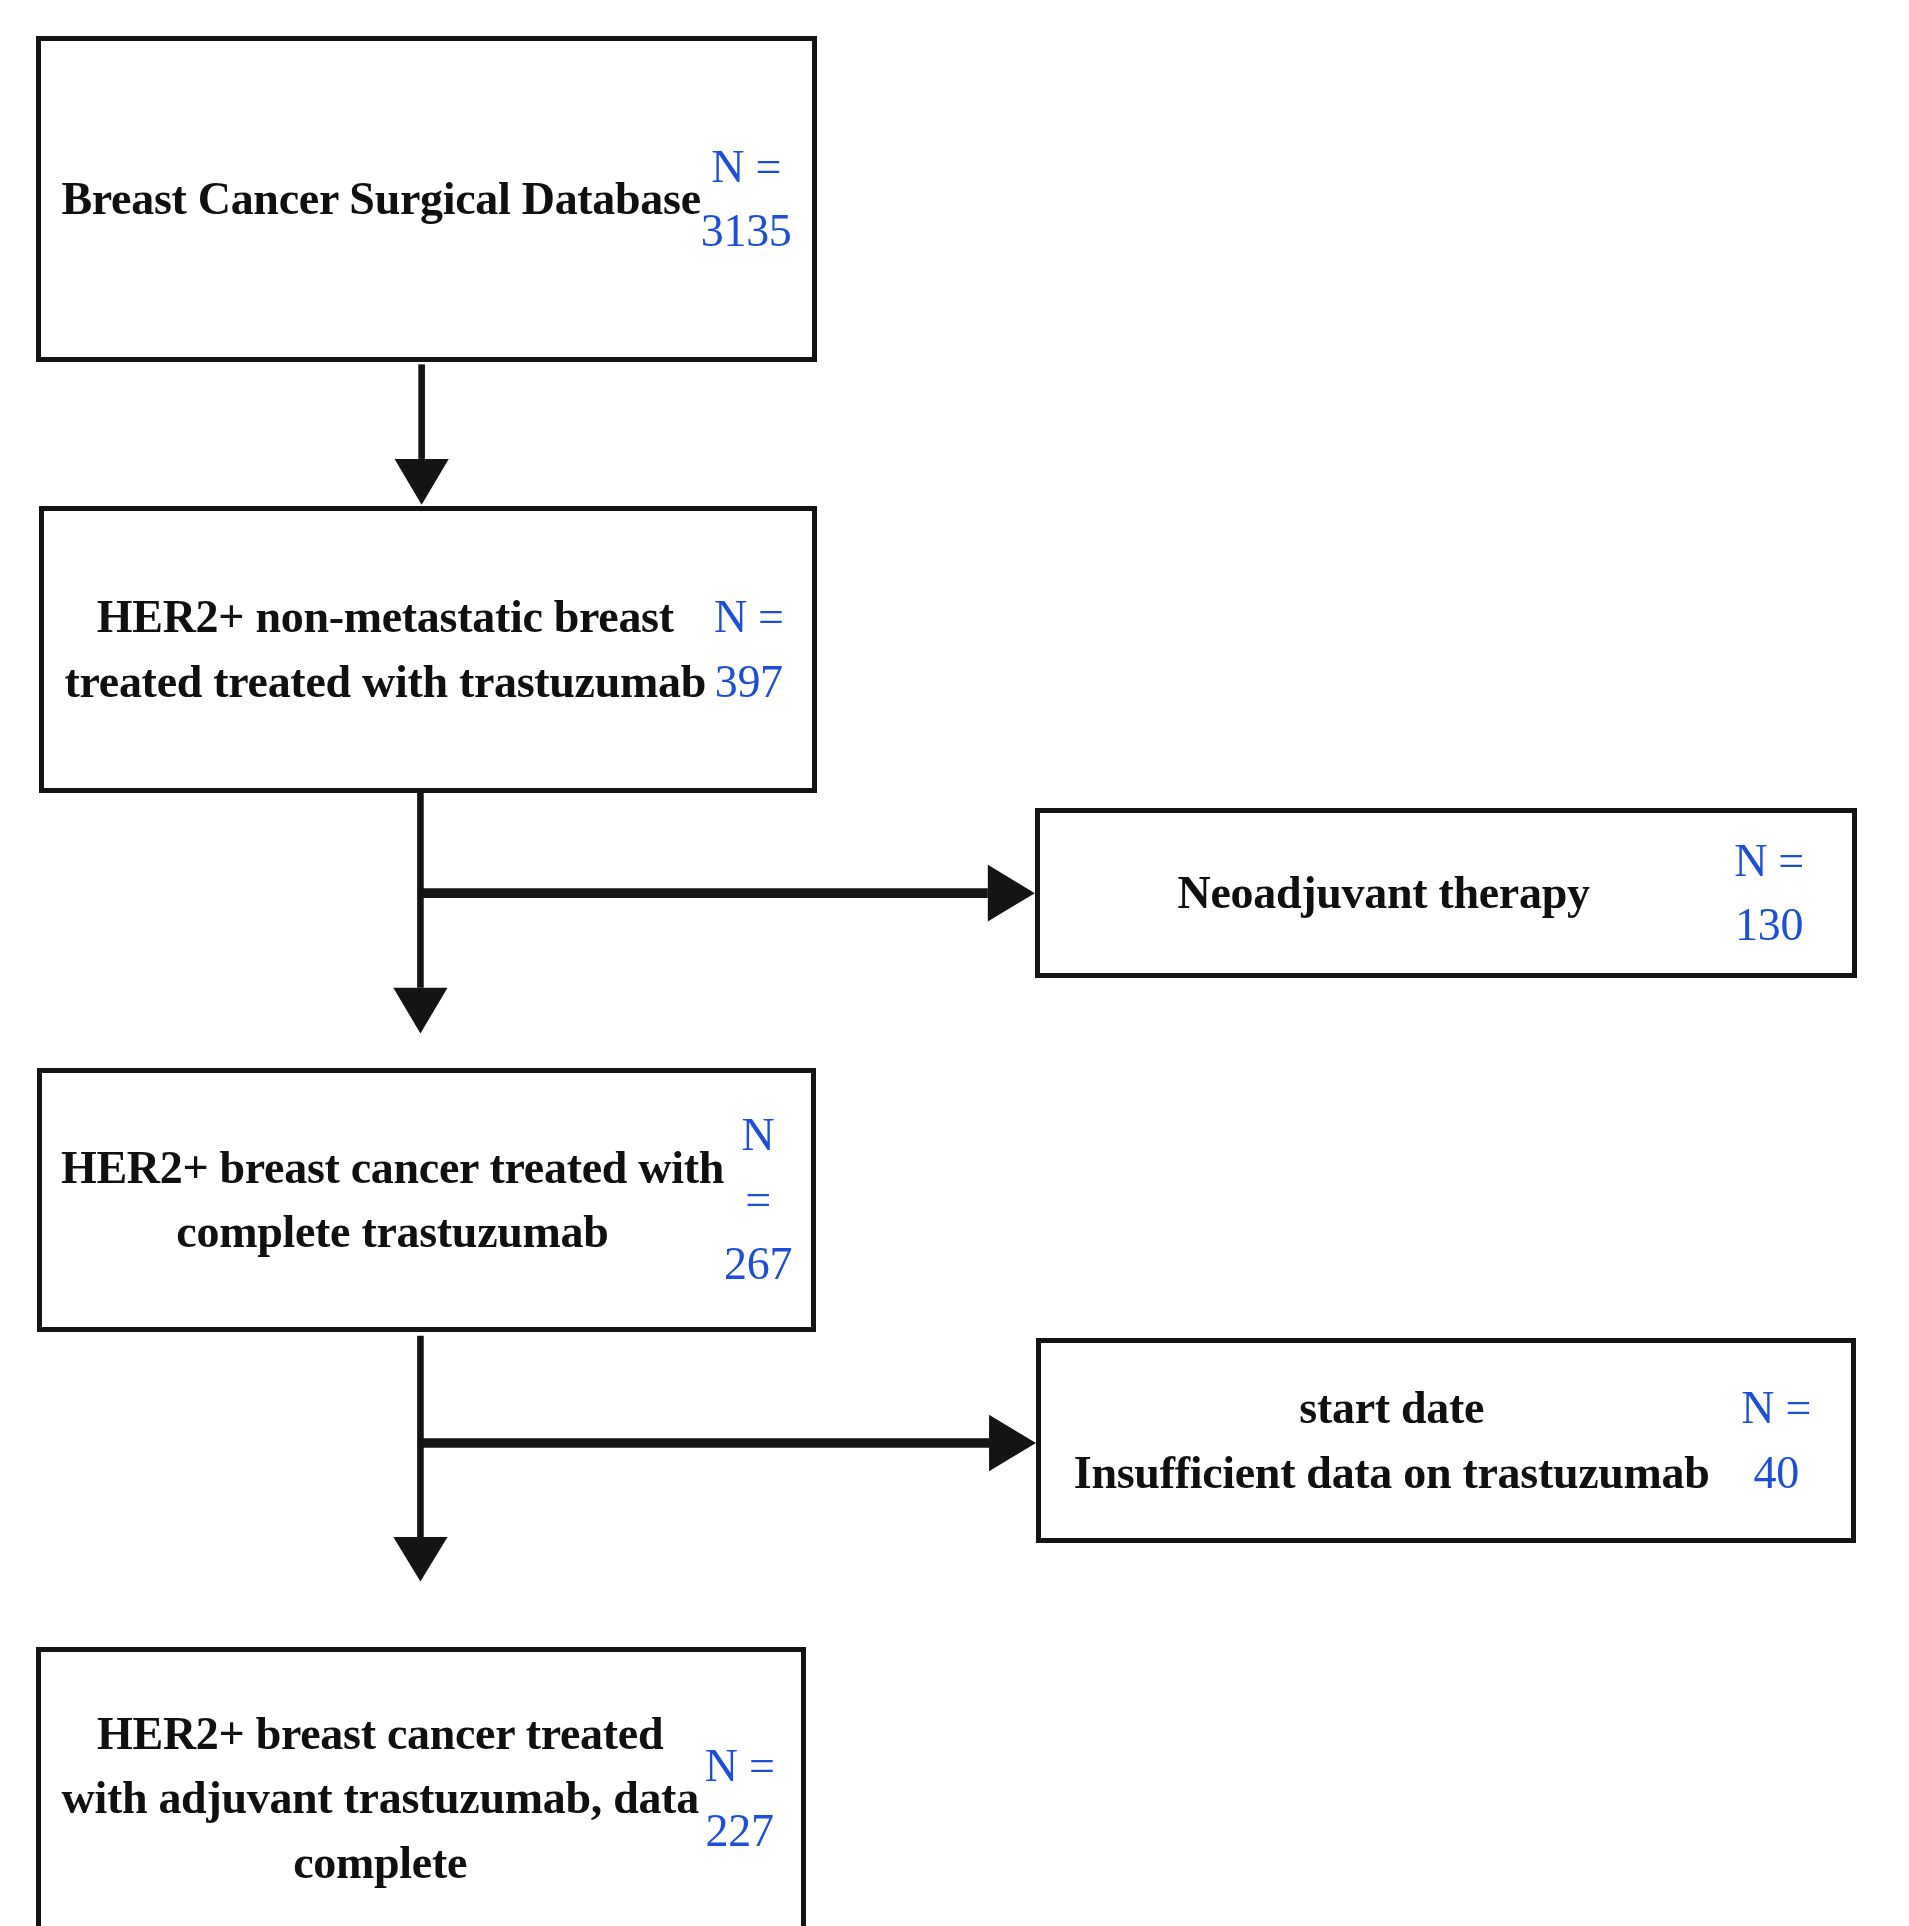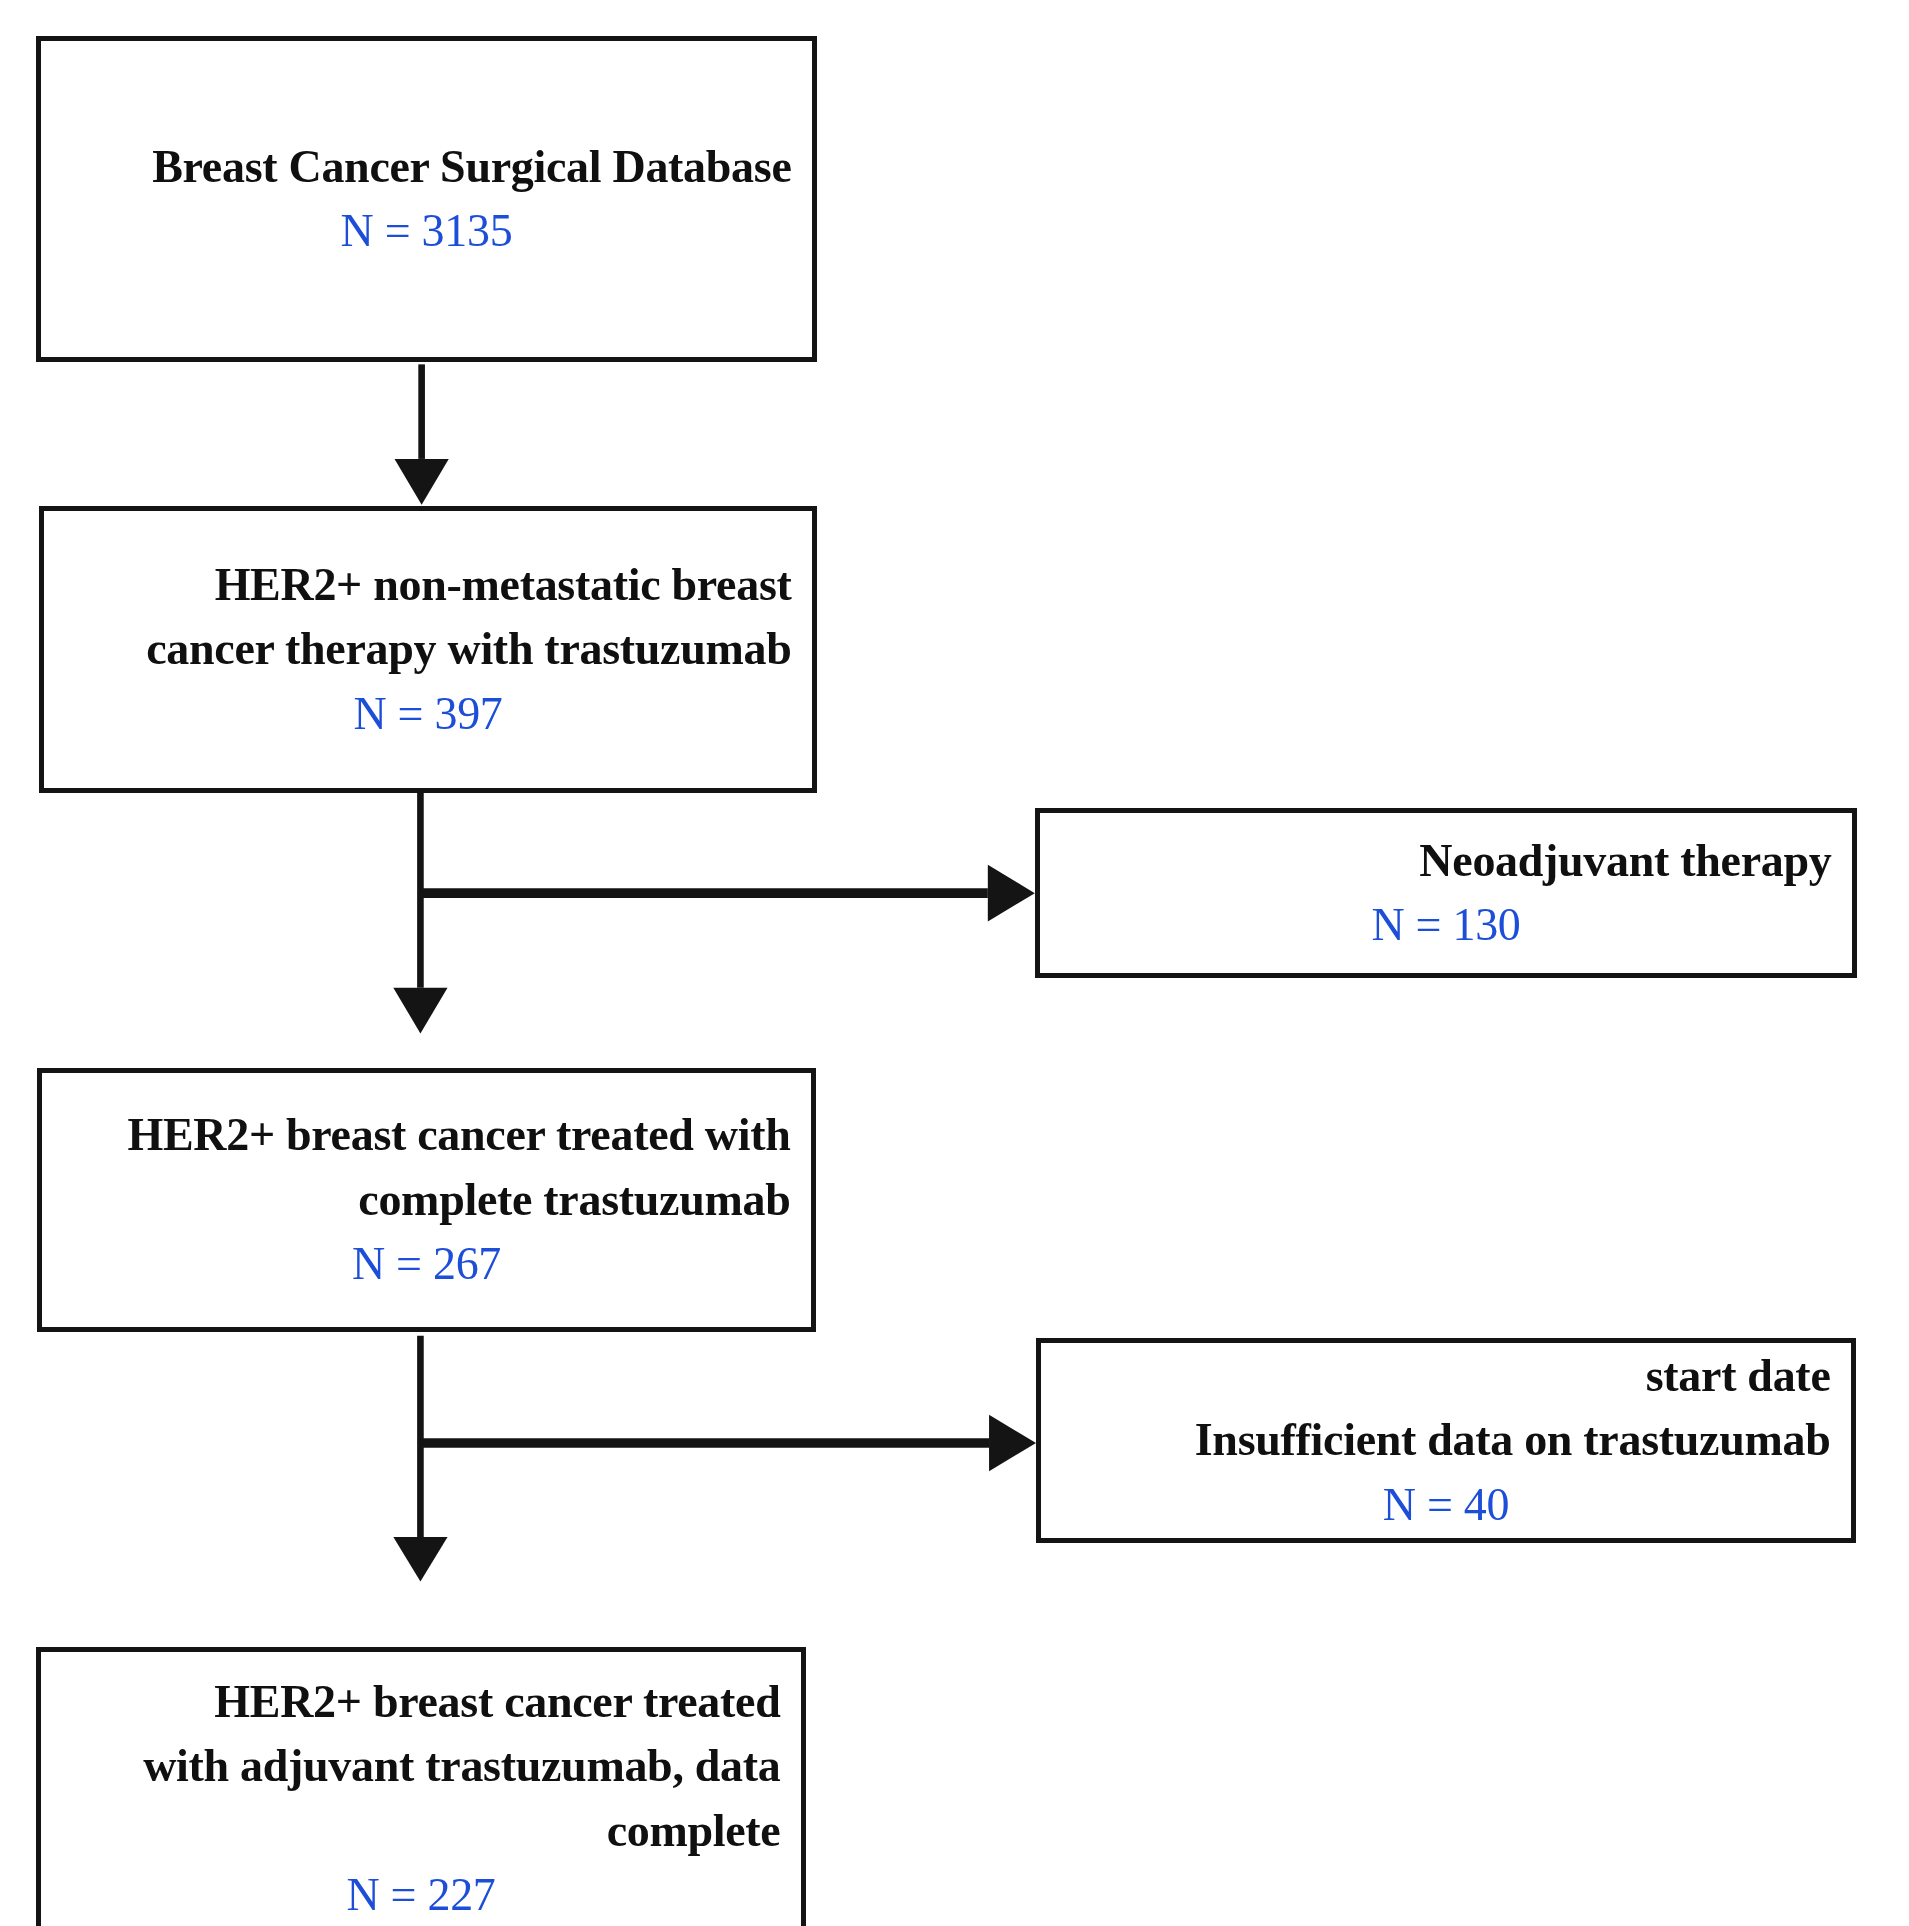--- a/index.html
+++ b/index.html
@@ -24,24 +24,24 @@
     top: 0;
     width: 1910px;
     height: 1926px;
   }
   .node-box {
     position: absolute;
     box-sizing: border-box;
     background: #ffffff;
     border: 5.4px solid #141414;
     display: flex;
-    flex-direction: column;
+    flex-direction: row;
     align-items: center;
     justify-content: center;
-    text-align: right;
+    text-align: center;
     padding: 0 20.5px;
   }
   .node-line {
     display: block;
     font-weight: bold;
     color: #101010;
     font-size: 46px;
     line-height: 1.40;
     letter-spacing: -0.3px;
     white-space: nowrap;
@@ -110,21 +110,21 @@
   <div class="node-box" id="node-database">
     <div class="text-block">
       <span class="node-line">Breast Cancer Surgical Database</span>
     </div>
     <span class="node-count">N = 3135</span>
   </div>
 
   <div class="node-box" id="node-her2-nonmet">
     <div class="text-block">
       <span class="node-line">HER2+ non-metastatic breast</span>
-      <span class="node-line">cancer therapy with trastuzumab</span>
+      <span class="node-line">treated treated with trastuzumab</span>
     </div>
     <span class="node-count">N = 397</span>
   </div>
 
   <div class="node-box" id="node-neoadjuvant">
     <div class="text-block">
       <span class="node-line">Neoadjuvant therapy</span>
     </div>
     <span class="node-count">N = 130</span>
   </div>

